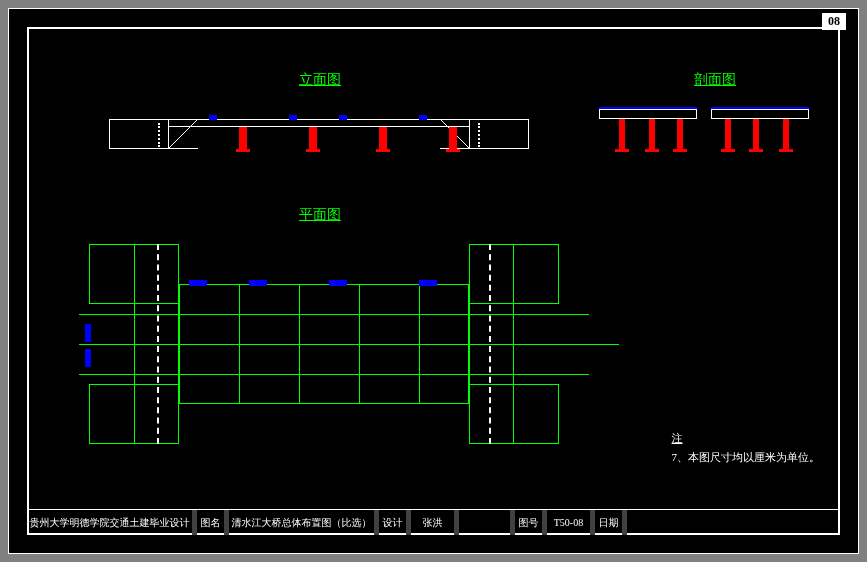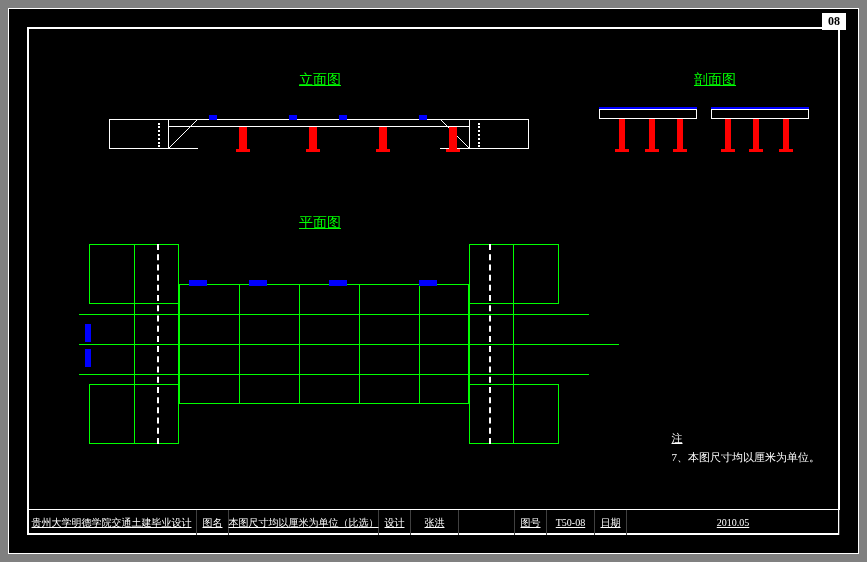--- a/index.html
+++ b/index.html
@@ -5,21 +5,21 @@
   * { margin: 0; padding: 0; box-sizing: border-box; }
   body { background: #808080; width: 867px; height: 562px; position: relative; font-family: "SimSun", serif; }
   .canvas { position: absolute; inset: 8px; background: #000; border: 1px solid #fff; }
   .inner-frame { position: absolute; inset: 18px 18px 18px 18px; border: 2px solid #fff; }
   
   .sheet-number-box { position: absolute; top: 4px; right: 12px; background: #fff; color: #000; font-size: 12px; padding: 1px 6px; font-weight: bold; }
 
   .section-title { position: absolute; color: #00ff00; font-size: 14px; text-decoration: underline; }
   .t-elevation { top: 62px; left: 290px; }
   .t-section   { top: 62px; left: 685px; text-align: right; }
-  .t-plan      { top: 205px; left: 290px; }
+  .t-plan      { top: 197px; left: 290px; }
 
   
   .elev { position: absolute; top: 100px; left: 100px; width: 420px; height: 60px; }
   .elev .abut { position: absolute; border: 1px solid #fff; background: #000; }
   .abut-l { left: 0; top: 10px; width: 60px; height: 30px; }
   .abut-r { right: 0; top: 10px; width: 60px; height: 30px; }
   .abut::after { content:""; position:absolute; top:0; width: 30px; height: 100%; background: linear-gradient(135deg, transparent 49%, #fff 50%, transparent 51%); }
   .abut-l::after { right: -30px; border-bottom: 1px solid #fff; }
   .abut-r::after { left: -30px; transform: scaleX(-1); border-bottom: 1px solid #fff;}
   .dotline { position: absolute; top: 3px; height: 24px; border-left: 2px dotted #fff; }
@@ -44,21 +44,21 @@
   .plan .box { position:absolute; border: 1px solid #00ff00; }
   .plan .blue-mark { position:absolute; width: 18px; height: 6px; background:#0000ff; }
   .plan .dotv { position:absolute; top:0; bottom:0; border-left: 2px dashed #fff; }
 
   
   .notes { position: absolute; bottom: 88px; right: 38px; color: #fff; font-size: 11px; }
   .notes .hdr { text-decoration: underline; margin-bottom: 4px; display: block;}
 
   
   .titleblock { position: absolute; left: 18px; right: 18px; bottom: 18px; height: 26px; border-top: 1px solid #fff; display: flex; color: #fff; font-size: 10px; }
-  .titleblock > div { border-right: 1px solid #404040; display:flex; align-items:center; justify-content:center; padding: 0 4px; white-space: nowrap; text-decoration: underline;}
+  .titleblock > div { border-right: 5px solid #404040; display:flex; align-items:center; justify-content:center; padding: 0 4px; white-space: nowrap;}
   .tb-org { width: 170px; }
   .tb-lbl { width: 32px; }
   .tb-title { width: 150px; }
   .tb-des { width: 48px; }
   .tb-logo { width: 56px; font-size:8px; color:#888;}
   .tb-num { width: 48px; text-align: center; }
   .tb-date { flex:1; border-right:none;}
 </style>
 </head>
 <body>
@@ -134,22 +134,21 @@
   </div>
 
   <div class="notes">
     <span class="hdr">注</span>
     <span>7、本图尺寸均以厘米为单位。</span>
   </div>
 
   <div class="titleblock">
     <div class="tb-org">贵州大学明德学院交通土建毕业设计</div>
     <div class="tb-lbl">图名</div>
-    <div class="tb-title">本图尺寸均以厘米为单位（比选）</div>
+    <div class="tb-title">清水江大桥总体布置图（比选）</div>
     <div class="tb-lbl">设计</div>
     <div class="tb-des">张洪</div>
     <div class="tb-logo"></div>
     <div class="tb-lbl">图号</div>
     <div class="tb-num">T50-08</div>
     <div class="tb-lbl">日期</div>
-    <div class="tb-date">2010.05</div>
   </div>
 </div>
 
 </body></html>

